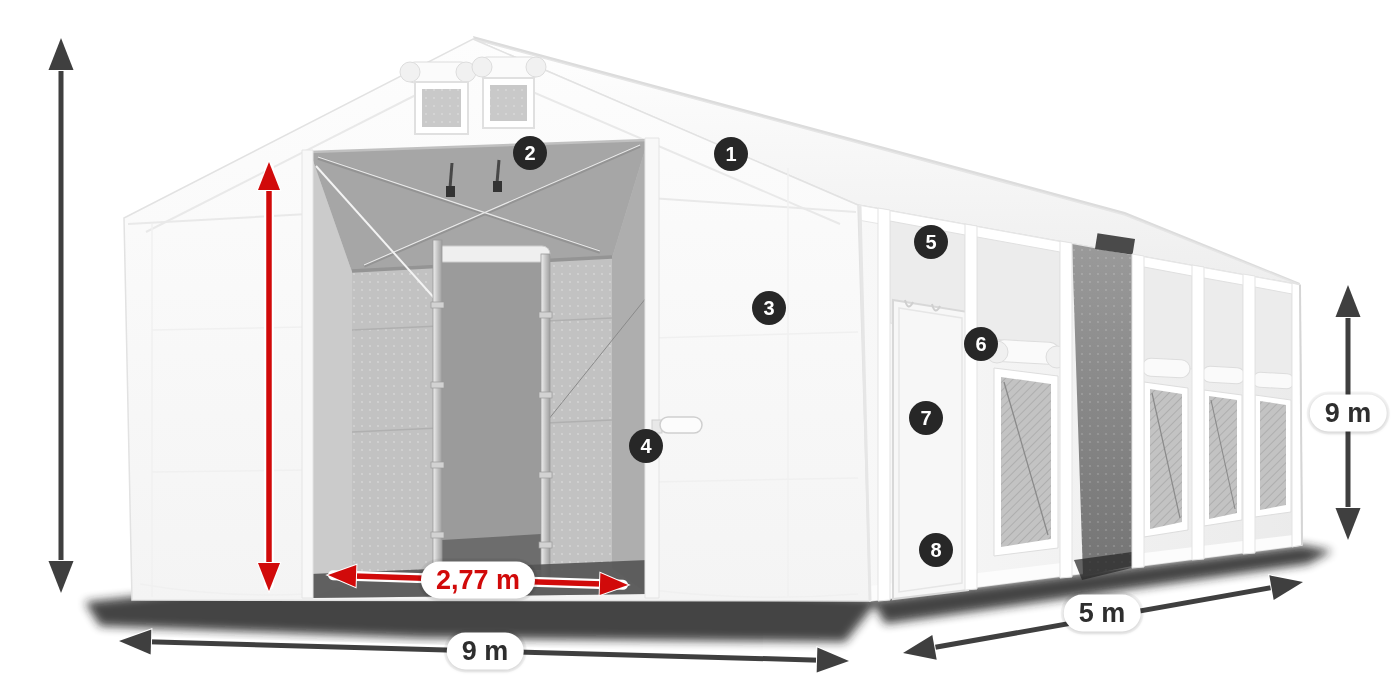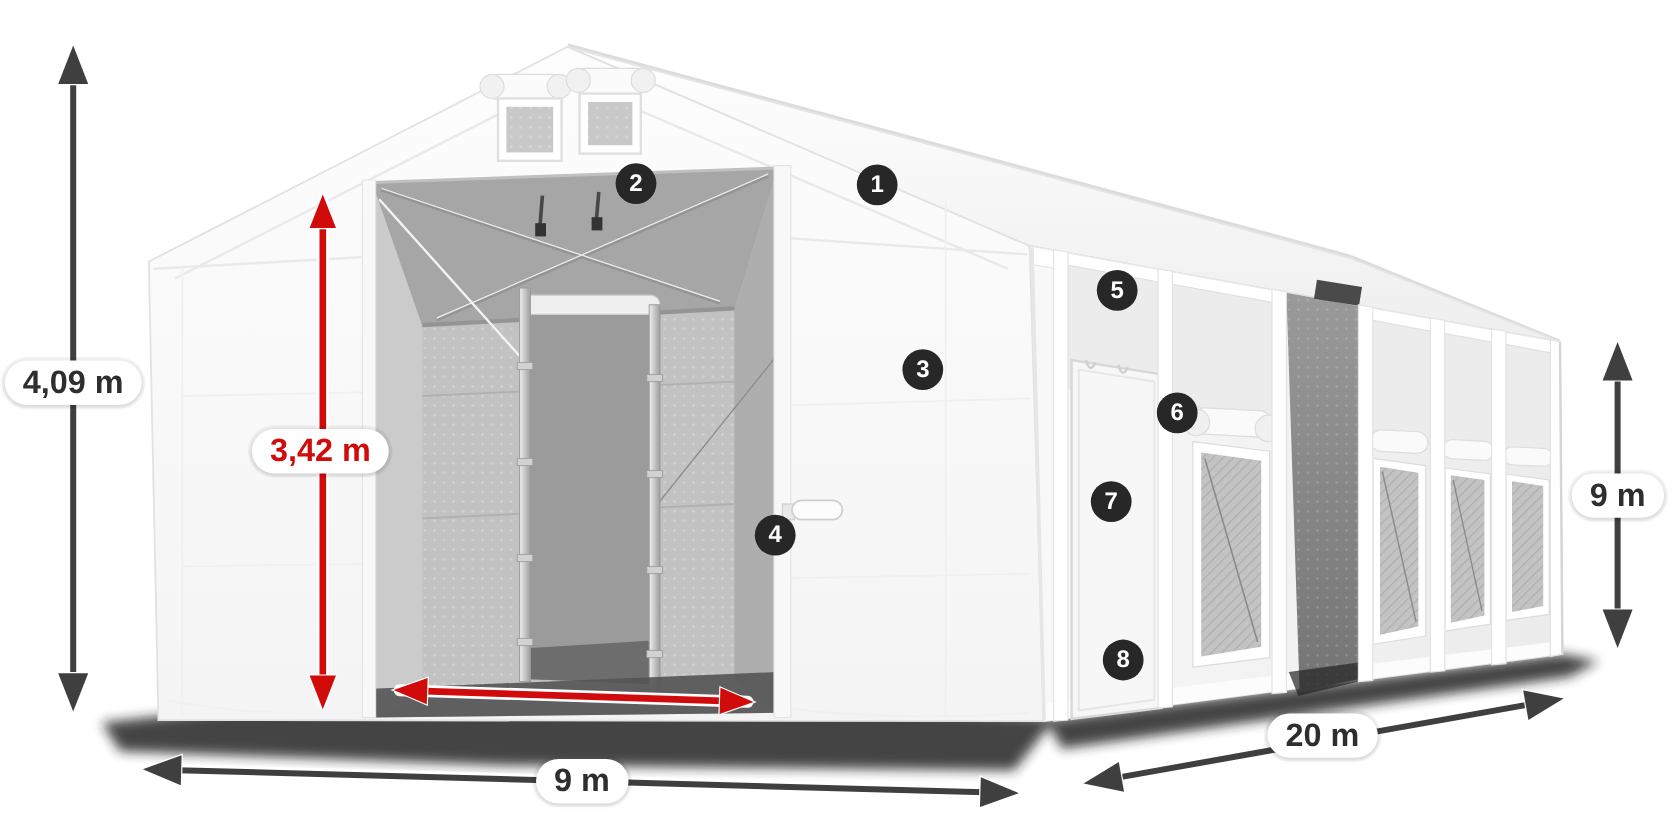--- a/index.html
+++ b/index.html
@@ -274,18 +274,17 @@
 
   <div class="badge" style="left:731px;top:154px">1</div>
   <div class="badge" style="left:530px;top:153px">2</div>
   <div class="badge" style="left:769px;top:308px">3</div>
   <div class="badge" style="left:646px;top:446px">4</div>
   <div class="badge" style="left:931px;top:242px">5</div>
   <div class="badge" style="left:981px;top:344px">6</div>
   <div class="badge" style="left:926px;top:418px">7</div>
   <div class="badge" style="left:936px;top:550px">8</div>
 
-  <div class="pill" style="left:61px;top:319px">4,09 m</div>
-  <div class="pill red" style="left:267px;top:376px">3,42 m</div>
+  <div class="pill red" style="left:478px;top:580px">2,77 m</div>
   <div class="pill" style="left:485px;top:651px">9 m</div>
-  <div class="pill" style="left:1102px;top:613px">20 m</div>
+  <div class="pill" style="left:1102px;top:613px">5 m</div>
   <div class="pill" style="left:1348px;top:413px">9 m</div>
 </div>
 
 </body></html>

